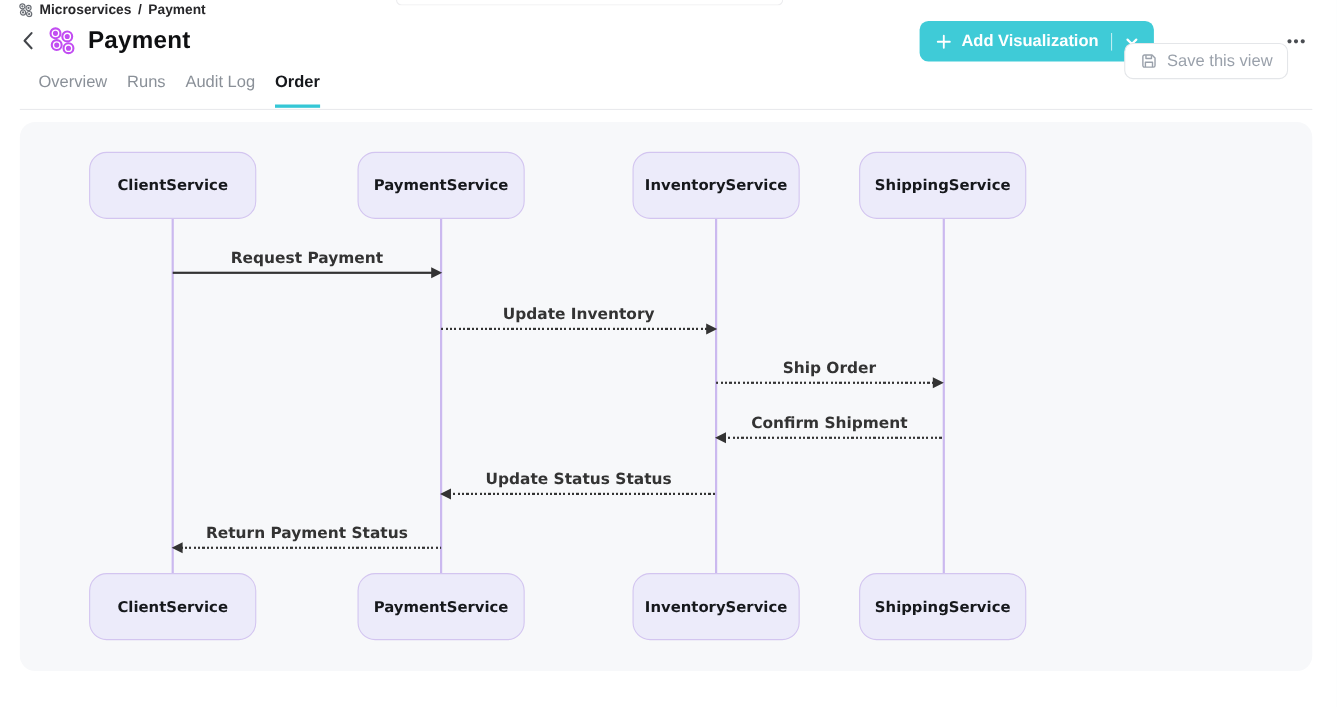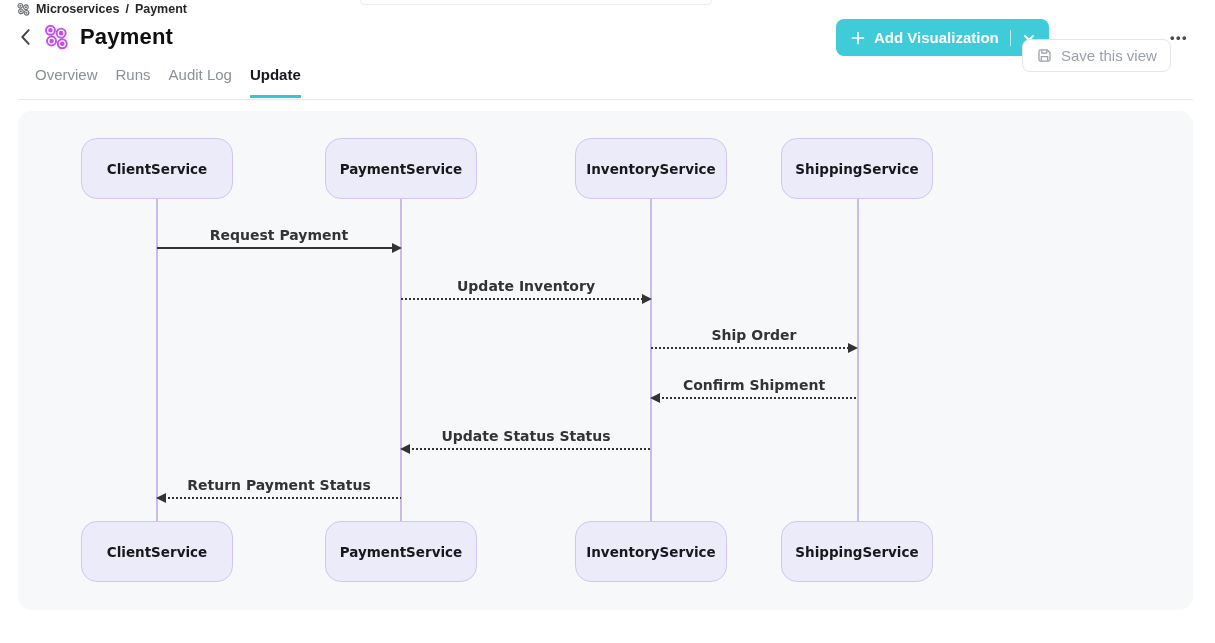--- a/index.html
+++ b/index.html
@@ -127,21 +127,21 @@
   </span>
   <span>Save this view</span>
 </button>
 
 <button id="more-btn" class="abs">•••</button>
 
 <div id="tabs" class="abs">
   <div class="tab">Overview</div>
   <div class="tab">Runs</div>
   <div class="tab">Audit Log</div>
-  <div class="tab active">Update</div>
+  <div class="tab active">Order</div>
 </div>
 <div id="tabs-divider" class="abs"></div>
 
 <div id="diagram-panel" class="abs">
 
   <div class="lifeline" style="left:138px"></div>
   <div class="lifeline" style="left:382px"></div>
   <div class="lifeline" style="left:632px"></div>
   <div class="lifeline" style="left:839px"></div>
 

